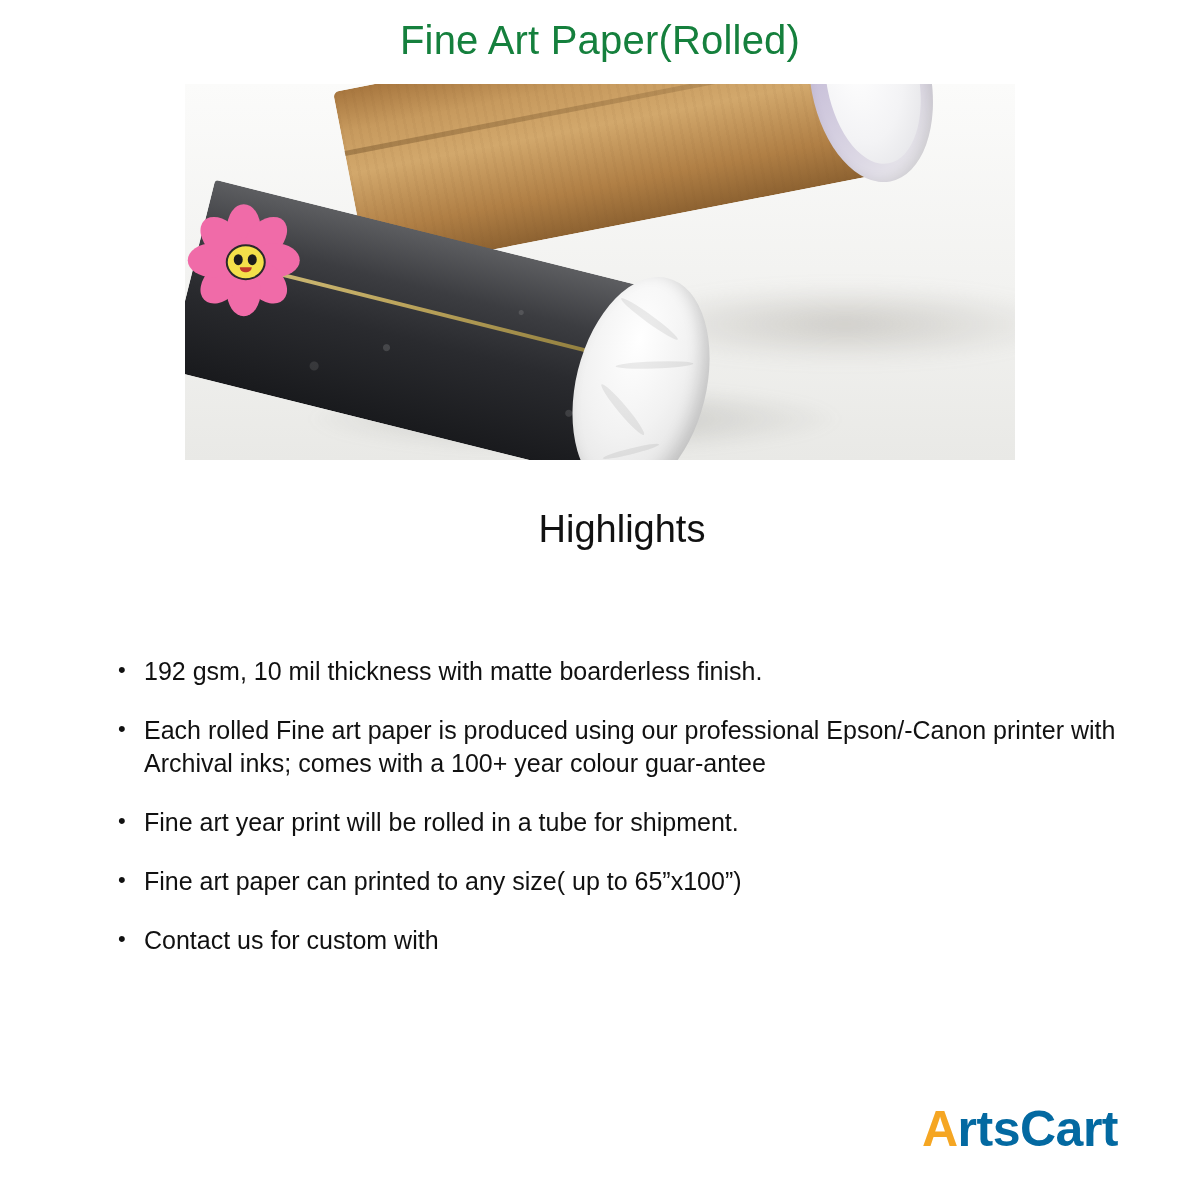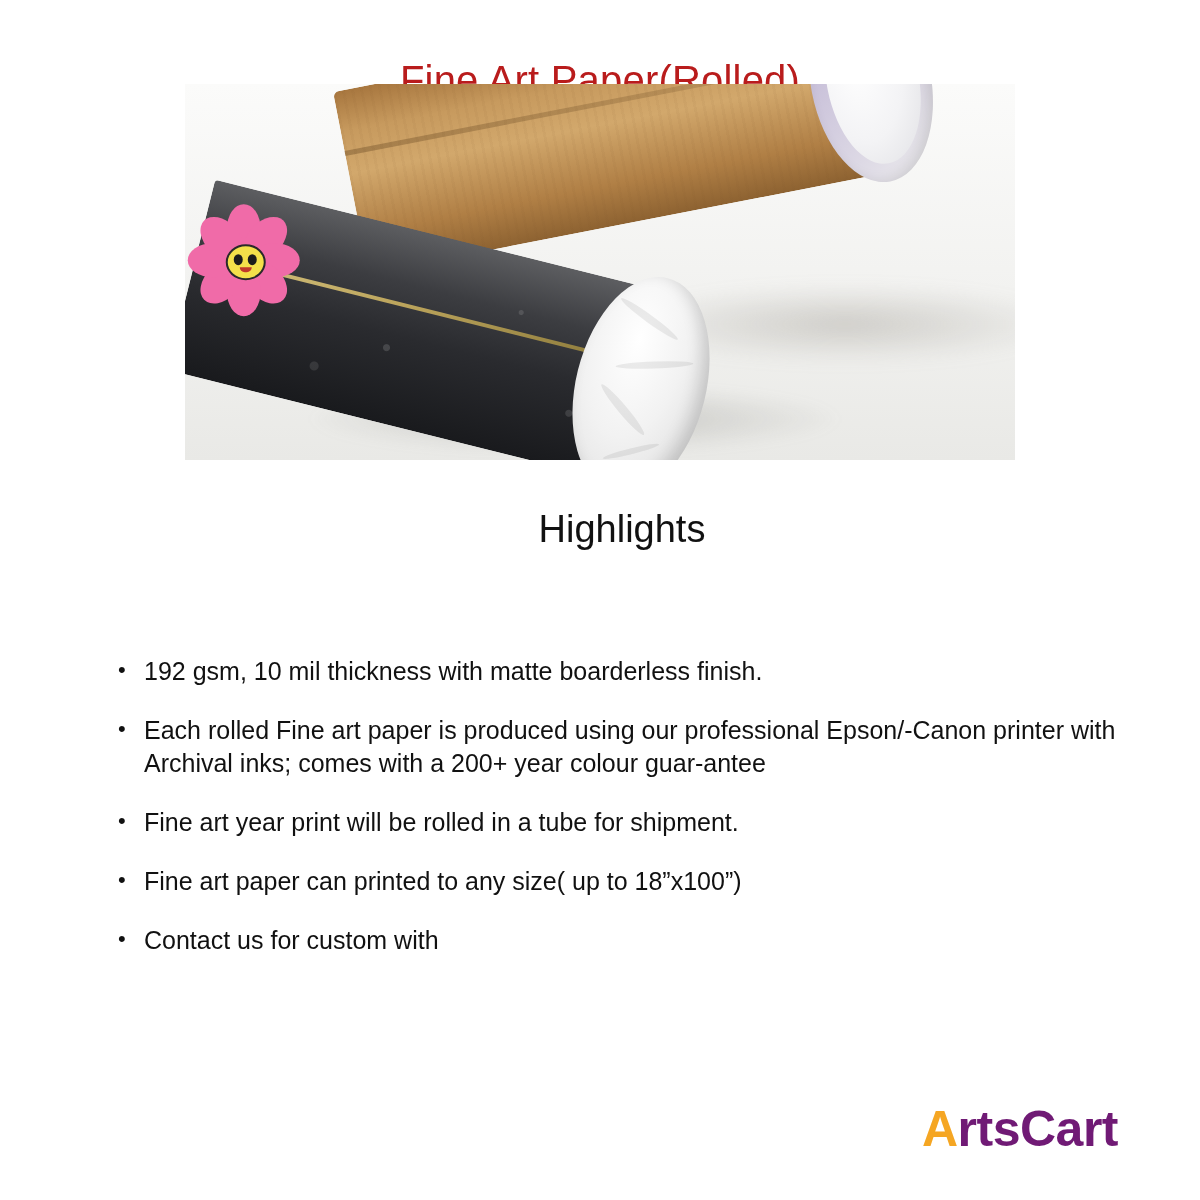--- a/index.html
+++ b/index.html
@@ -24,22 +24,21 @@
 
   .page-title {
     position: absolute;
     top: 18px;
     left: 0;
     width: 1200px;
     text-align: center;
     font-size: 40px;
     font-weight: normal;
     letter-spacing: 0.2px;
-    color: #b91c1c;
-    margin-top: 40px;
+    color: #15803d;
   }
 
   .product-photo {
     position: absolute;
     left: 185px;
     top: 84px;
     width: 830px;
     height: 376px;
     overflow: hidden;
     background: #f4f4f2;
@@ -266,21 +265,21 @@
     display: flex;
     align-items: center;
     font-size: 50px;
     font-weight: bold;
     letter-spacing: -0.5px;
   }
   .brand-a {
     color: #f5a623;
   }
   .brand-rest {
-    color: #701a75;
+    color: #0369a1;
     text-align: center;
   }
 </style>
 </head>
 <body>
 
 <div class="page">
 
   <div class="page-title">Fine Art Paper(Rolled)</div>
 
@@ -326,29 +325,29 @@
 
   <div class="section-title">Highlights</div>
 
   <div class="highlights">
     <div class="hl-item">
       <span class="hl-bullet">•</span>
       <span class="hl-text">192 gsm, 10 mil thickness with matte boarderless finish.</span>
     </div>
     <div class="hl-item">
       <span class="hl-bullet">•</span>
-      <span class="hl-text">Each rolled Fine art paper is produced using our professional Epson/-Canon printer with Archival inks; comes with a 200+ year colour guar-antee</span>
+      <span class="hl-text">Each rolled Fine art paper is produced using our professional Epson/-Canon printer with Archival inks; comes with a 100+ year colour guar-antee</span>
     </div>
     <div class="hl-item">
       <span class="hl-bullet">•</span>
       <span class="hl-text">Fine art year print will be rolled in a tube for shipment.</span>
     </div>
     <div class="hl-item">
       <span class="hl-bullet">•</span>
-      <span class="hl-text">Fine art paper can printed to any size( up to 18”x100”)</span>
+      <span class="hl-text">Fine art paper can printed to any size( up to 65”x100”)</span>
     </div>
     <div class="hl-item">
       <span class="hl-bullet">•</span>
       <span class="hl-text">Contact us for custom with</span>
     </div>
   </div>
 
   <div class="brand">
     <span class="brand-a">A</span>
     <span class="brand-rest">rtsCart</span>

